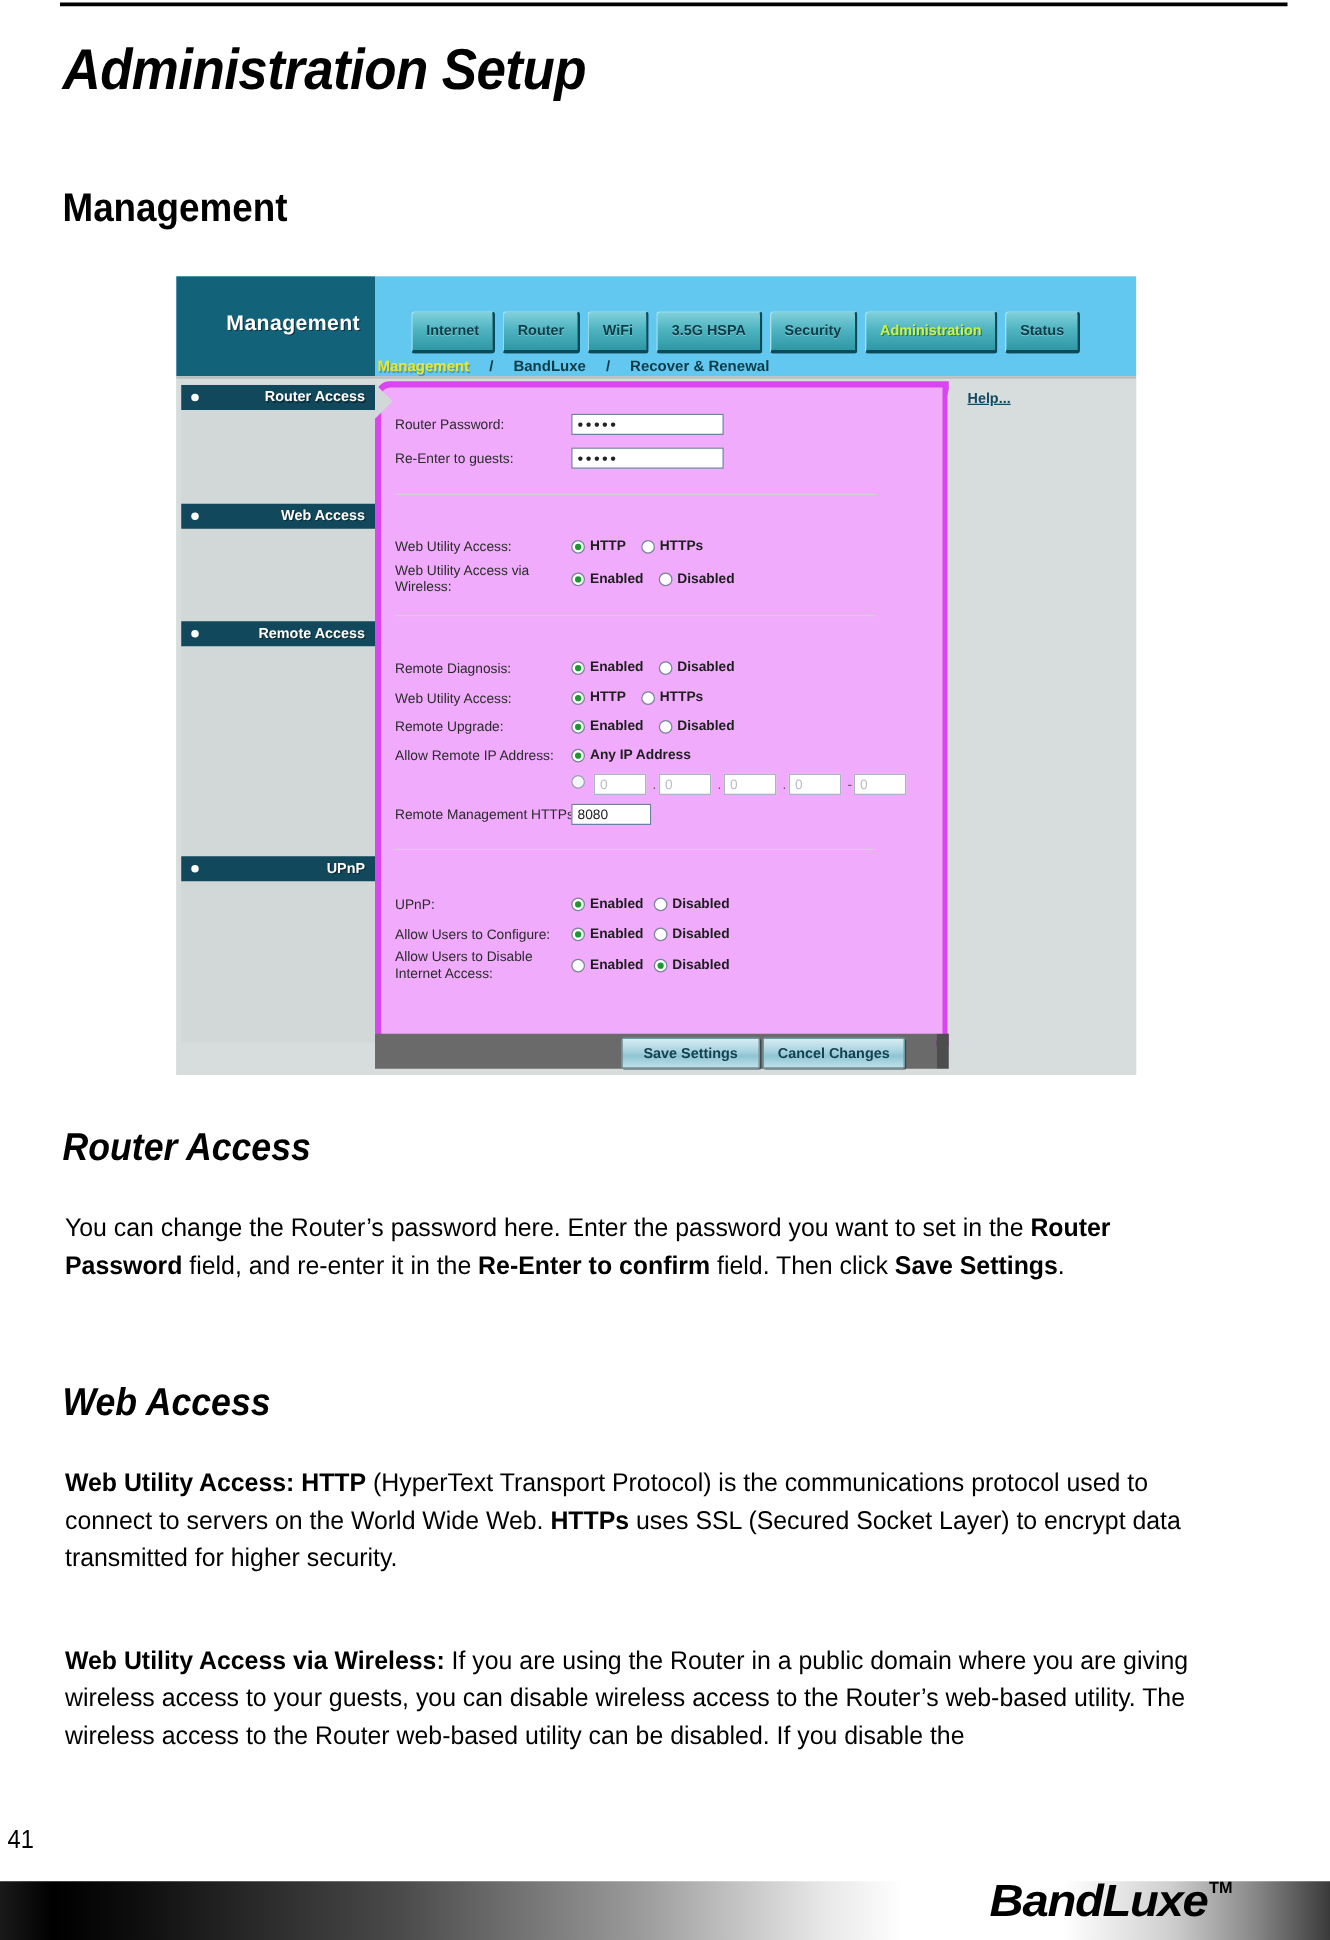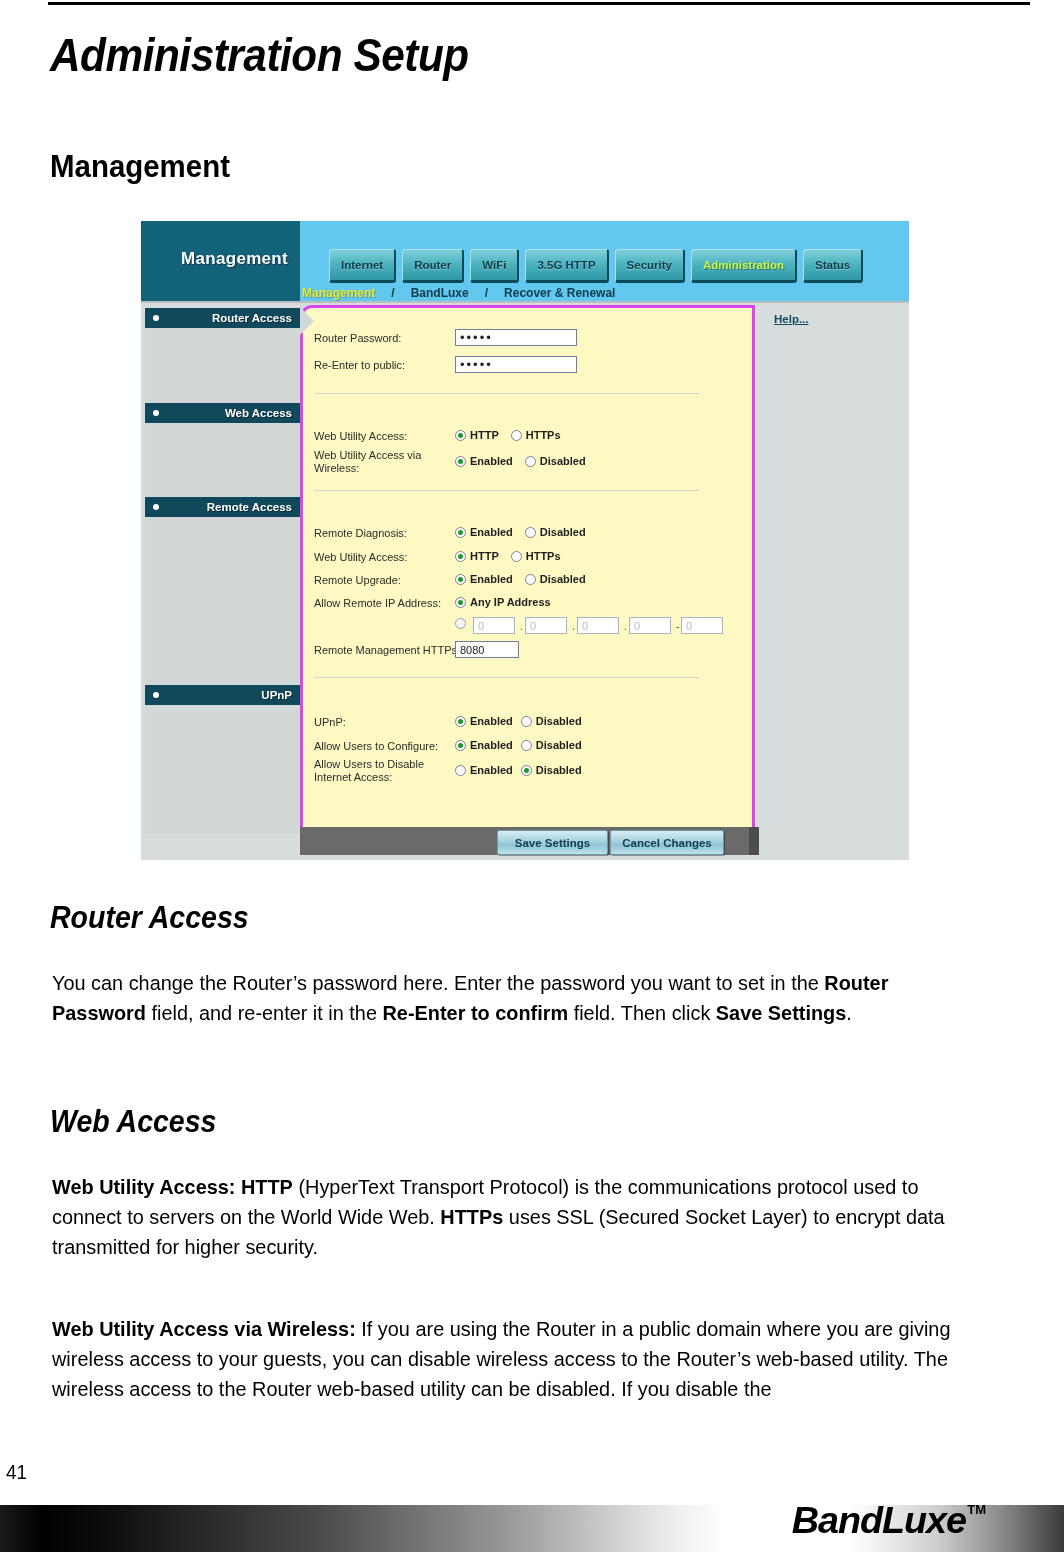--- a/index.html
+++ b/index.html
@@ -125,21 +125,21 @@
     border-radius:50%;background:#fff;
   }
   #nav-router{top:1px;}
   #nav-web{top:96px;}
   #nav-remote{top:190px;}
   #nav-upnp{top:378px;}
 
   
   .mainpanel{
     position:absolute;left:159px;top:4px;width:449px;height:522px;
-    background:#fef9c3;border:3px solid #d946ef;
+    background:#f0abfc;border:5px solid #d946ef;
     border-top-left-radius:12px;border-bottom-left-radius:0;
   }
   .panel-notch{
     position:absolute;left:159px;top:6px;width:14px;height:28px;
     background:#d2d8d7;
     clip-path:polygon(0 0,100% 50%,0 100%);
   }
   
   .helppanel{
     position:absolute;left:617px;top:4px;width:147px;height:522px;
@@ -219,21 +219,21 @@
 
     <div class="ui-header">
       <div class="ui-brandbox">
         <span>Management</span>
       </div>
 
       <div class="tabs">
         <div class="tab">Internet</div>
         <div class="tab">Router</div>
         <div class="tab">WiFi</div>
-        <div class="tab">3.5G HTTP</div>
+        <div class="tab">3.5G HSPA</div>
         <div class="tab">Security</div>
         <div class="tab active">Administration</div>
         <div class="tab">Status</div>
       </div>
 
       <div class="subnav">
         <span class="sn active">Management</span>
         <span class="sep">/</span>
         <span class="sn">BandLuxe</span>
         <span class="sep">/</span>
@@ -261,21 +261,21 @@
           <span class="bullet"></span>
           <span>UPnP</span>
         </div>
       </div>
 
       <div class="mainpanel">
 
         <div class="lbl" style="left:11px;top:24px;">Router Password:</div>
         <div class="tfield pw" style="left:152px;top:21px;width:122px;">•••••</div>
 
-        <div class="lbl" style="left:11px;top:51px;">Re-Enter to public:</div>
+        <div class="lbl" style="left:11px;top:51px;">Re-Enter to guests:</div>
         <div class="tfield pw" style="left:152px;top:48px;width:122px;">•••••</div>
 
         <div class="hr" style="left:11px;top:85px;width:385px;"></div>
 
         <div class="lbl" style="left:11px;top:122px;">Web Utility Access:</div>
         <div class="rgroup" style="left:152px;top:121px;">
           <span class="radio on"></span>
           <span class="rlabel">HTTP</span>
           <span class="radio"></span>
           <span class="rlabel">HTTPs</span>

